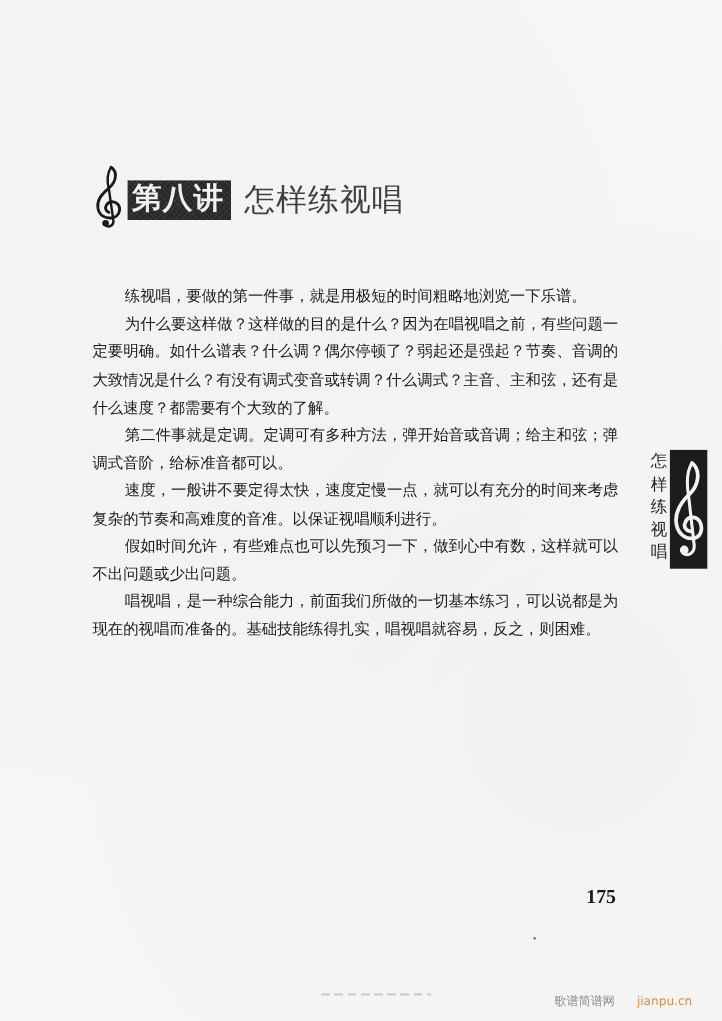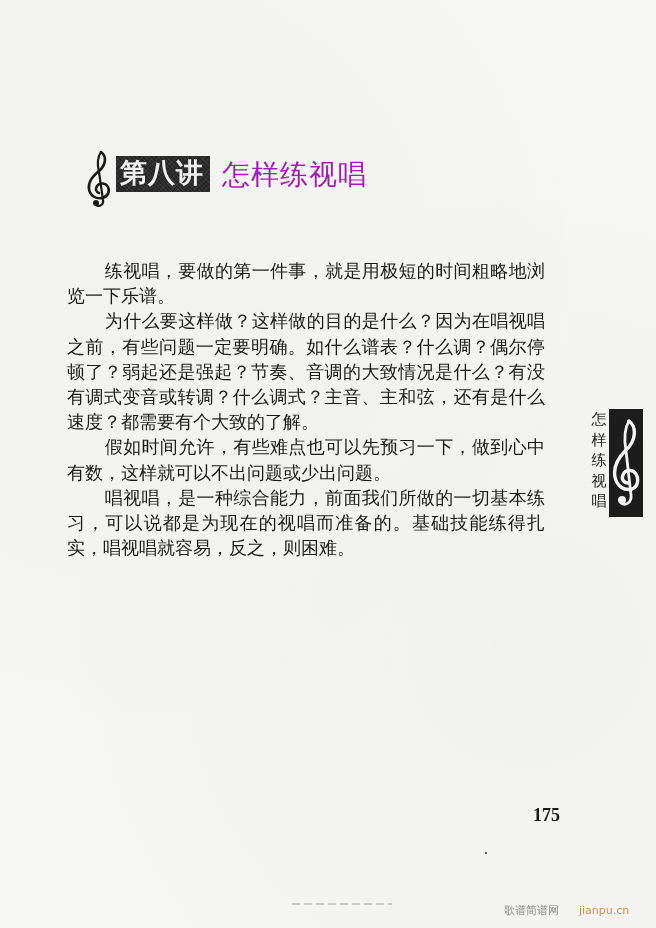--- a/index.html
+++ b/index.html
@@ -21,21 +21,21 @@
         radial-gradient(circle at 20% 30%, rgba(0,0,0,0.015), transparent 60%),
         radial-gradient(circle at 80% 70%, rgba(0,0,0,0.02), transparent 60%);
       pointer-events: none;
     }
     .chapter-header {
       position: absolute;
       left: 84px;
       top: 150px;
       height: 58px;
       display: flex;
-      align-items: flex-start;
+      align-items: center;
     }
     .clef-icon {
       width: 30px;
       height: 58px;
       margin-right: 2px;
     }
     .chapter-label {
       background: #262626;
       color: #f0f0f0;
       font-family: "DejaVu Sans", "Liberation Sans", sans-serif;
@@ -49,28 +49,28 @@
       background-image:
         repeating-linear-gradient(45deg, rgba(255,255,255,0.06) 0 1px, transparent 1px 3px),
         repeating-linear-gradient(-45deg, rgba(255,255,255,0.05) 0 1px, transparent 1px 4px);
     }
     .chapter-title {
       font-family: "DejaVu Sans", "Liberation Sans", sans-serif;
       font-size: 28px;
       margin-left: 12px;
       margin-top: 6px;
       letter-spacing: 1px;
-      color: #a21caf;
+      color: #404040;
     }
     .body-text {
       position: absolute;
-      left: 67px;
+      left: 84px;
       top: 258px;
       width: 478px;
-      font-size: 18px;
+      font-size: 14px;
       line-height: 25.2px;
       text-align: justify;
     }
     .body-text p {
       margin: 0;
       text-indent: 2.1em;
     }
     .side-tab {
       position: absolute;
       left: 589px;
@@ -149,20 +149,22 @@
     <path d="M17 2 C13 8 13 14 15 22 L19 50 C20 55 15 57 12 55" fill="none" stroke="#1a1a1a" stroke-width="2.2" stroke-linecap="round"></path>
     <circle cx="12" cy="53" r="3" fill="#1a1a1a"></circle>
   </svg>
   <div class="chapter-label">第八讲</div>
   <div class="chapter-title">怎样练视唱</div>
 </div>
 
 <div class="body-text">
   <p>练视唱，要做的第一件事，就是用极短的时间粗略地浏览一下乐谱。</p>
   <p>为什么要这样做？这样做的目的是什么？因为在唱视唱之前，有些问题一定要明确。如什么谱表？什么调？偶尔停顿了？弱起还是强起？节奏、音调的大致情况是什么？有没有调式变音或转调？什么调式？主音、主和弦，还有是什么速度？都需要有个大致的了解。</p>
+  <p>第二件事就是定调。定调可有多种方法，弹开始音或音调；给主和弦；弹调式音阶，给标准音都可以。</p>
+  <p>速度，一般讲不要定得太快，速度定慢一点，就可以有充分的时间来考虑复杂的节奏和高难度的音准。以保证视唱顺利进行。</p>
   <p>假如时间允许，有些难点也可以先预习一下，做到心中有数，这样就可以不出问题或少出问题。</p>
   <p>唱视唱，是一种综合能力，前面我们所做的一切基本练习，可以说都是为现在的视唱而准备的。基础技能练得扎实，唱视唱就容易，反之，则困难。</p>
 </div>
 
 <div class="side-tab">
   <div class="side-tab-text">
     <span>怎</span>
     <span>样</span>
     <span>练</span>
     <span>视</span>

